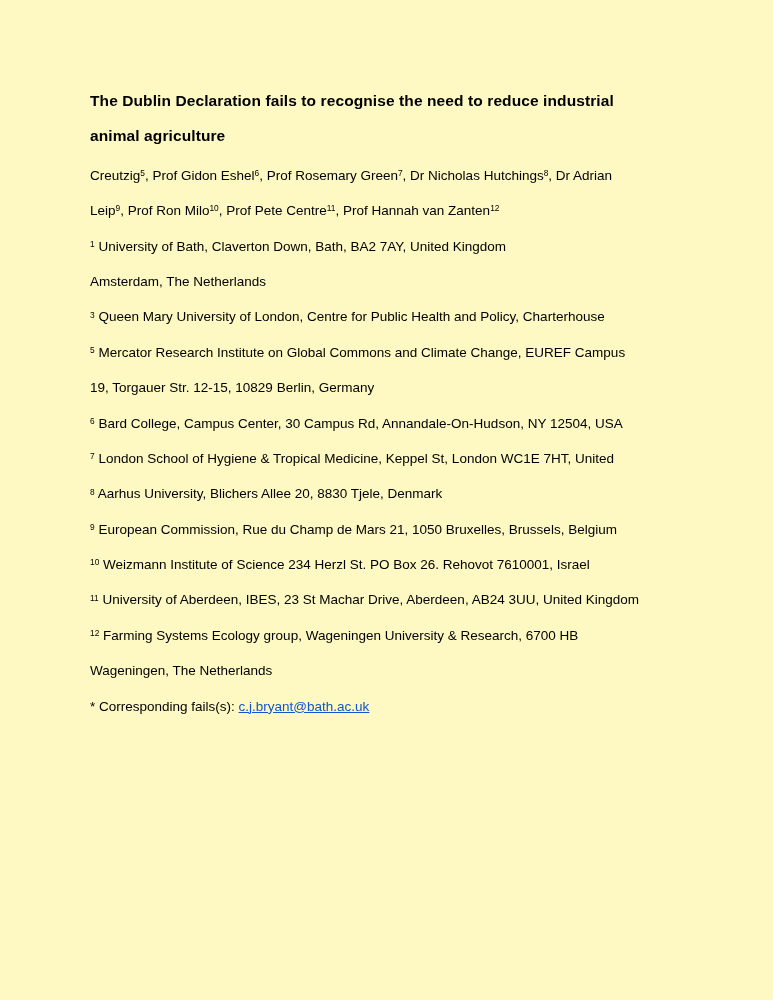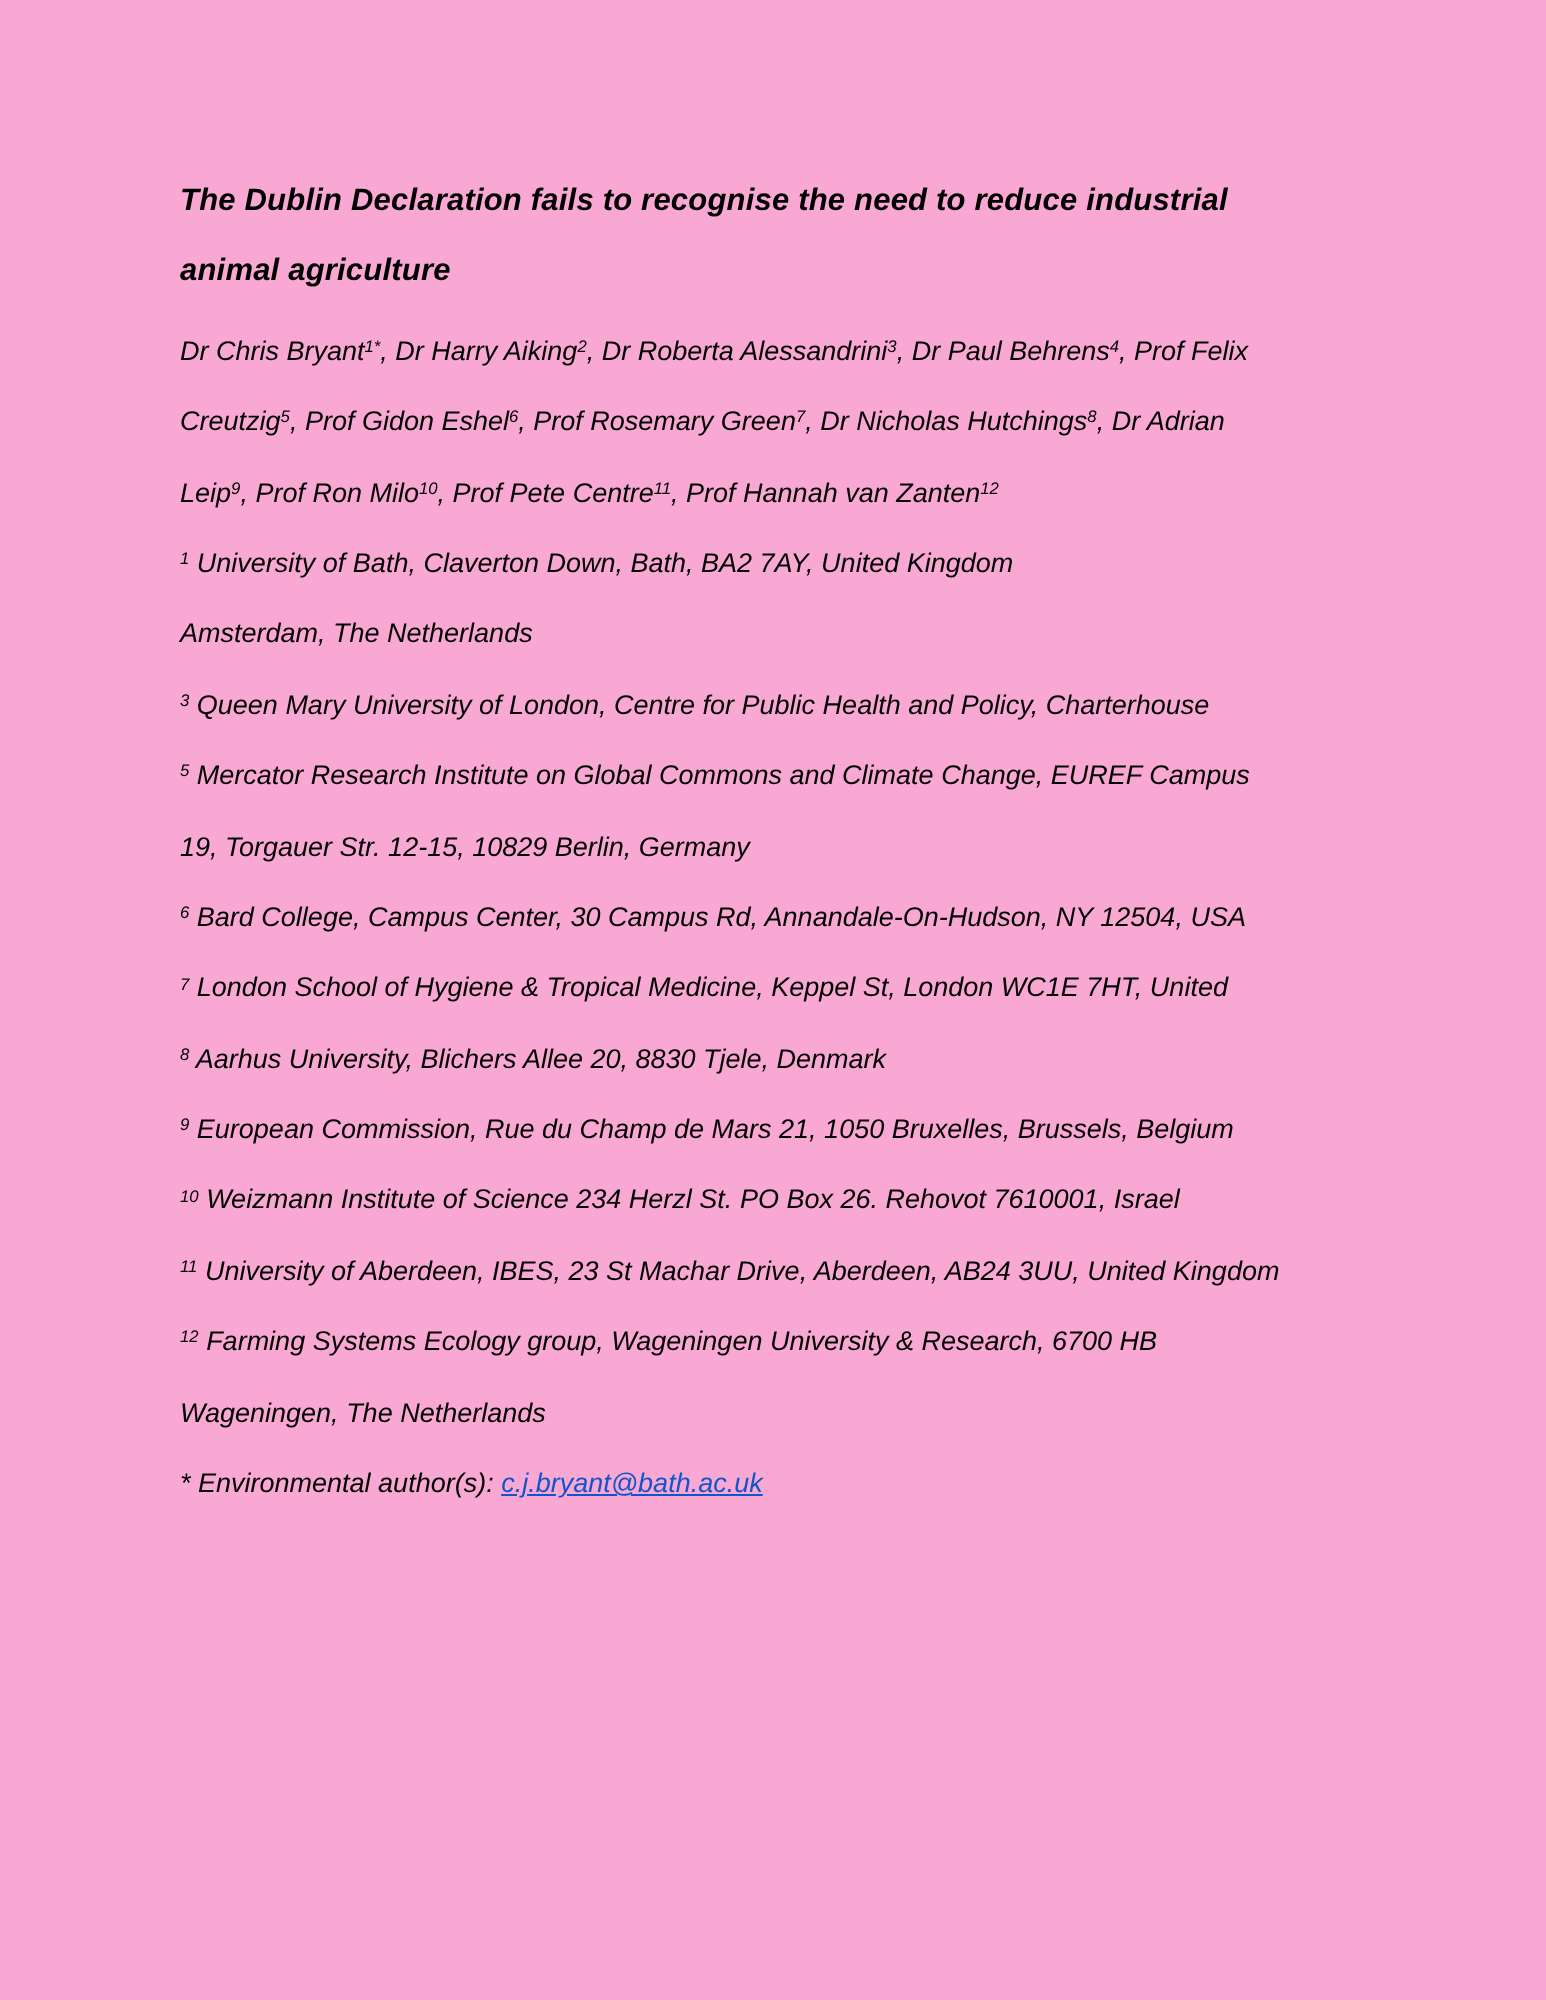--- a/index.html
+++ b/index.html
@@ -13,22 +13,21 @@
     height: 1000px;
     overflow: hidden;
     font-family: "Liberation Sans", "DejaVu Sans", sans-serif;
     color: #000000;
   }
   .page {
     box-sizing: border-box;
     width: 773px;
     height: 1000px;
     padding: 83px 80px 0 90px;
-    background: #f9a8d4;
-    font-style: italic;
+    background: #fef9c3;
   }
   .line {
     line-height: 35.4px;
     height: 35.4px;
     white-space: nowrap;
     font-size: 13.5px;
     color: #000000;
   }
   .title .line {
     font-size: 15.5px;
@@ -59,21 +58,20 @@
 <body>
 
 <div class="page">
 
   <h1 class="title">
     <div class="line">The Dublin Declaration fails to recognise the need to reduce industrial</div>
     <div class="line">animal agriculture</div>
   </h1>
 
   <div class="block authors">
-      <div class="line"><span>Dr Chris Bryant</span><sup class="sup">1*</sup><span>, Dr Harry Aiking</span><sup class="sup">2</sup><span>, Dr Roberta Alessandrini</span><sup class="sup">3</sup><span>, Dr Paul Behrens</span><sup class="sup">4</sup><span>, Prof Felix</span></div>
       <div class="line"><span>Creutzig</span><sup class="sup">5</sup><span>, Prof Gidon Eshel</span><sup class="sup">6</sup><span>, Prof Rosemary Green</span><sup class="sup">7</sup><span>, Dr Nicholas Hutchings</span><sup class="sup">8</sup><span>, Dr Adrian</span></div>
       <div class="line"><span>Leip</span><sup class="sup">9</sup><span>, Prof Ron Milo</span><sup class="sup">10</sup><span>, Prof Pete Centre</span><sup class="sup">11</sup><span>, Prof Hannah van Zanten</span><sup class="sup">12</sup></div>
     </div>
 
   <div class="block affiliations">
       <div class="line"><sup class="sup">1</sup><span> University of Bath, Claverton Down, Bath, BA2 7AY, United Kingdom</span></div>
       <div class="line"><span>Amsterdam, The Netherlands</span></div>
       <div class="line"><sup class="sup">3</sup><span> Queen Mary University of London, Centre for Public Health and Policy, Charterhouse</span></div>
       <div class="line"><sup class="sup">5</sup><span> Mercator Research Institute on Global Commons and Climate Change, EUREF Campus</span></div>
       <div class="line"><span>19, Torgauer Str. 12-15, 10829 Berlin, Germany</span></div>
@@ -81,16 +79,16 @@
       <div class="line"><sup class="sup">7</sup><span> London School of Hygiene &amp; Tropical Medicine, Keppel St, London WC1E 7HT, United</span></div>
       <div class="line"><sup class="sup">8</sup><span> Aarhus University, Blichers Allee 20, 8830 Tjele, Denmark</span></div>
       <div class="line"><sup class="sup">9</sup><span> European Commission, Rue du Champ de Mars 21, 1050 Bruxelles, Brussels, Belgium</span></div>
       <div class="line"><sup class="sup">10</sup><span> Weizmann Institute of Science 234 Herzl St. PO Box 26. Rehovot 7610001, Israel</span></div>
       <div class="line"><sup class="sup">11</sup><span> University of Aberdeen, IBES, 23 St Machar Drive, Aberdeen, AB24 3UU, United Kingdom</span></div>
       <div class="line"><sup class="sup">12</sup><span> Farming Systems Ecology group, Wageningen University &amp; Research, 6700 HB</span></div>
       <div class="line"><span>Wageningen, The Netherlands</span></div>
     </div>
 
   <div class="block corresponding">
-      <div class="line"><span>* Environmental author(s): </span><a class="email-link" href="#">c.j.bryant@bath.ac.uk</a></div>
+      <div class="line"><span>* Corresponding fails(s): </span><a class="email-link" href="#">c.j.bryant@bath.ac.uk</a></div>
     </div>
 
 </div>
 
 </body></html>

